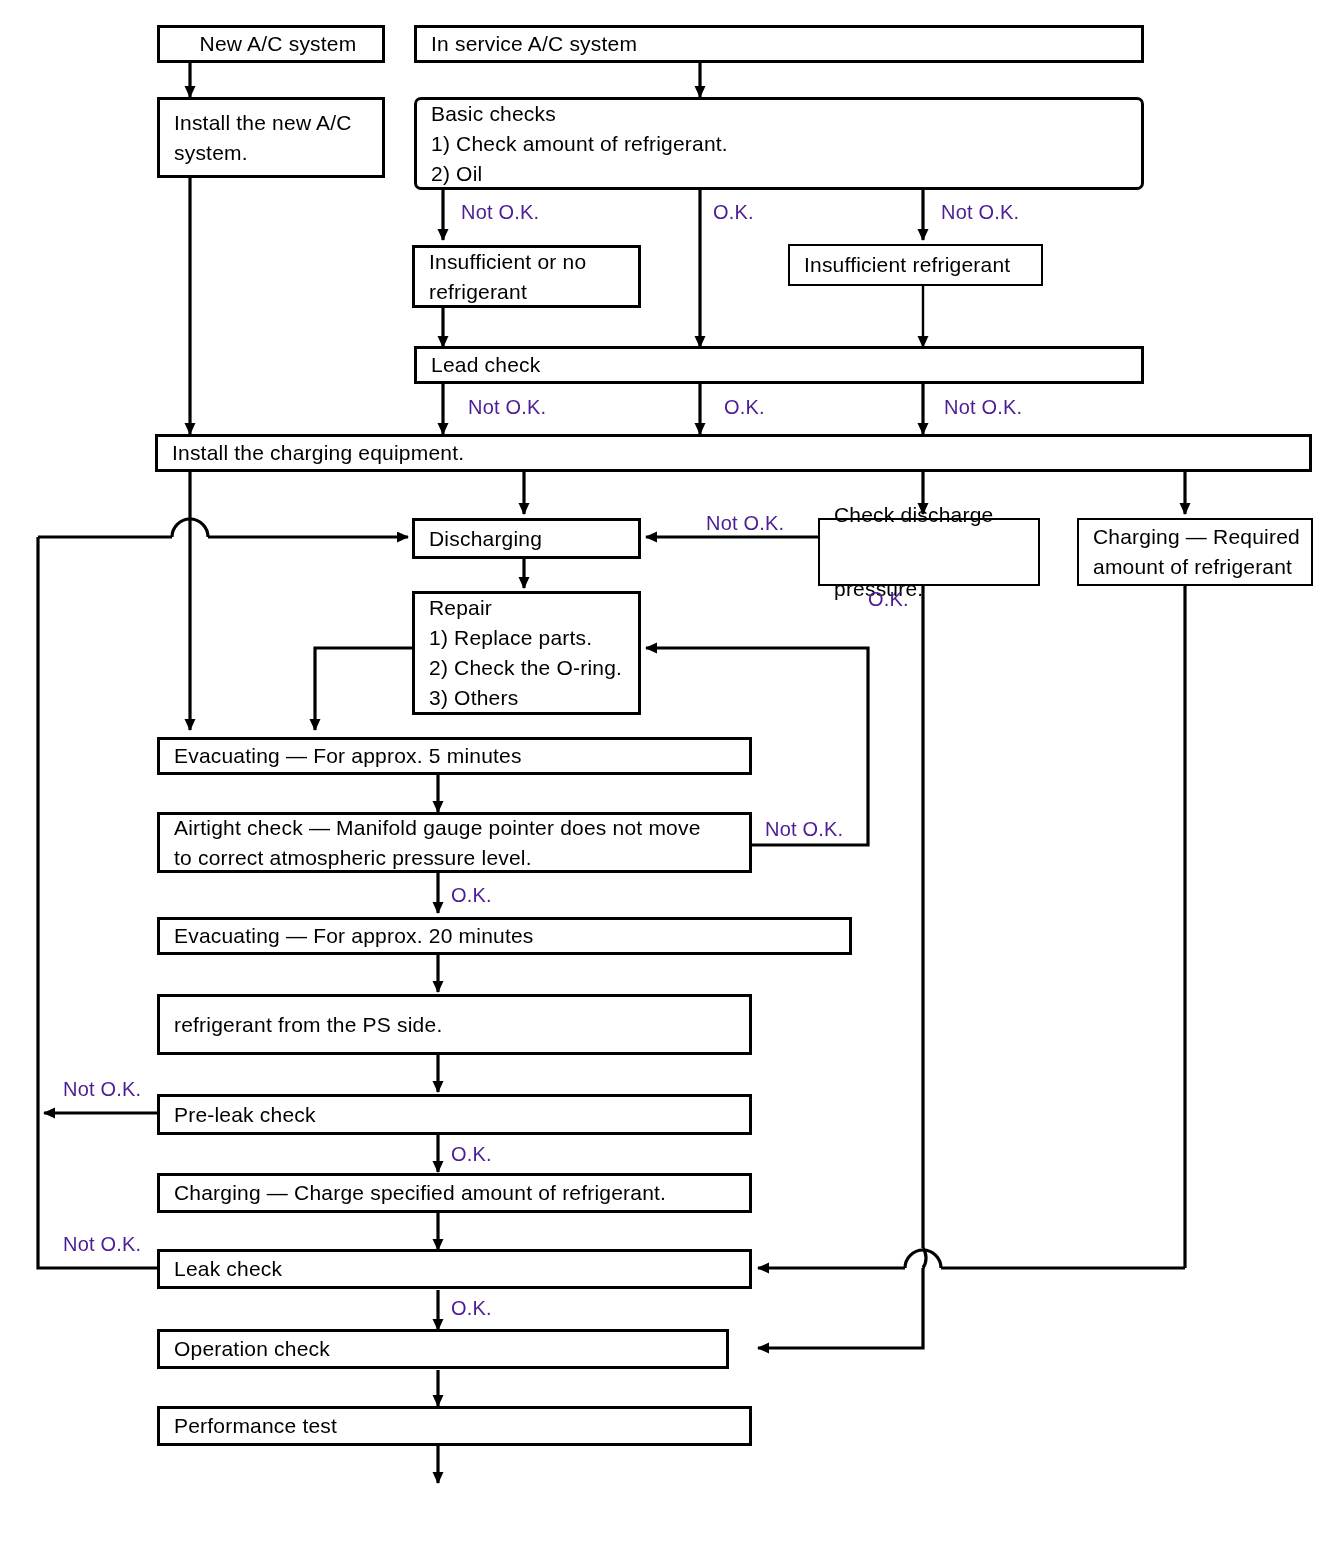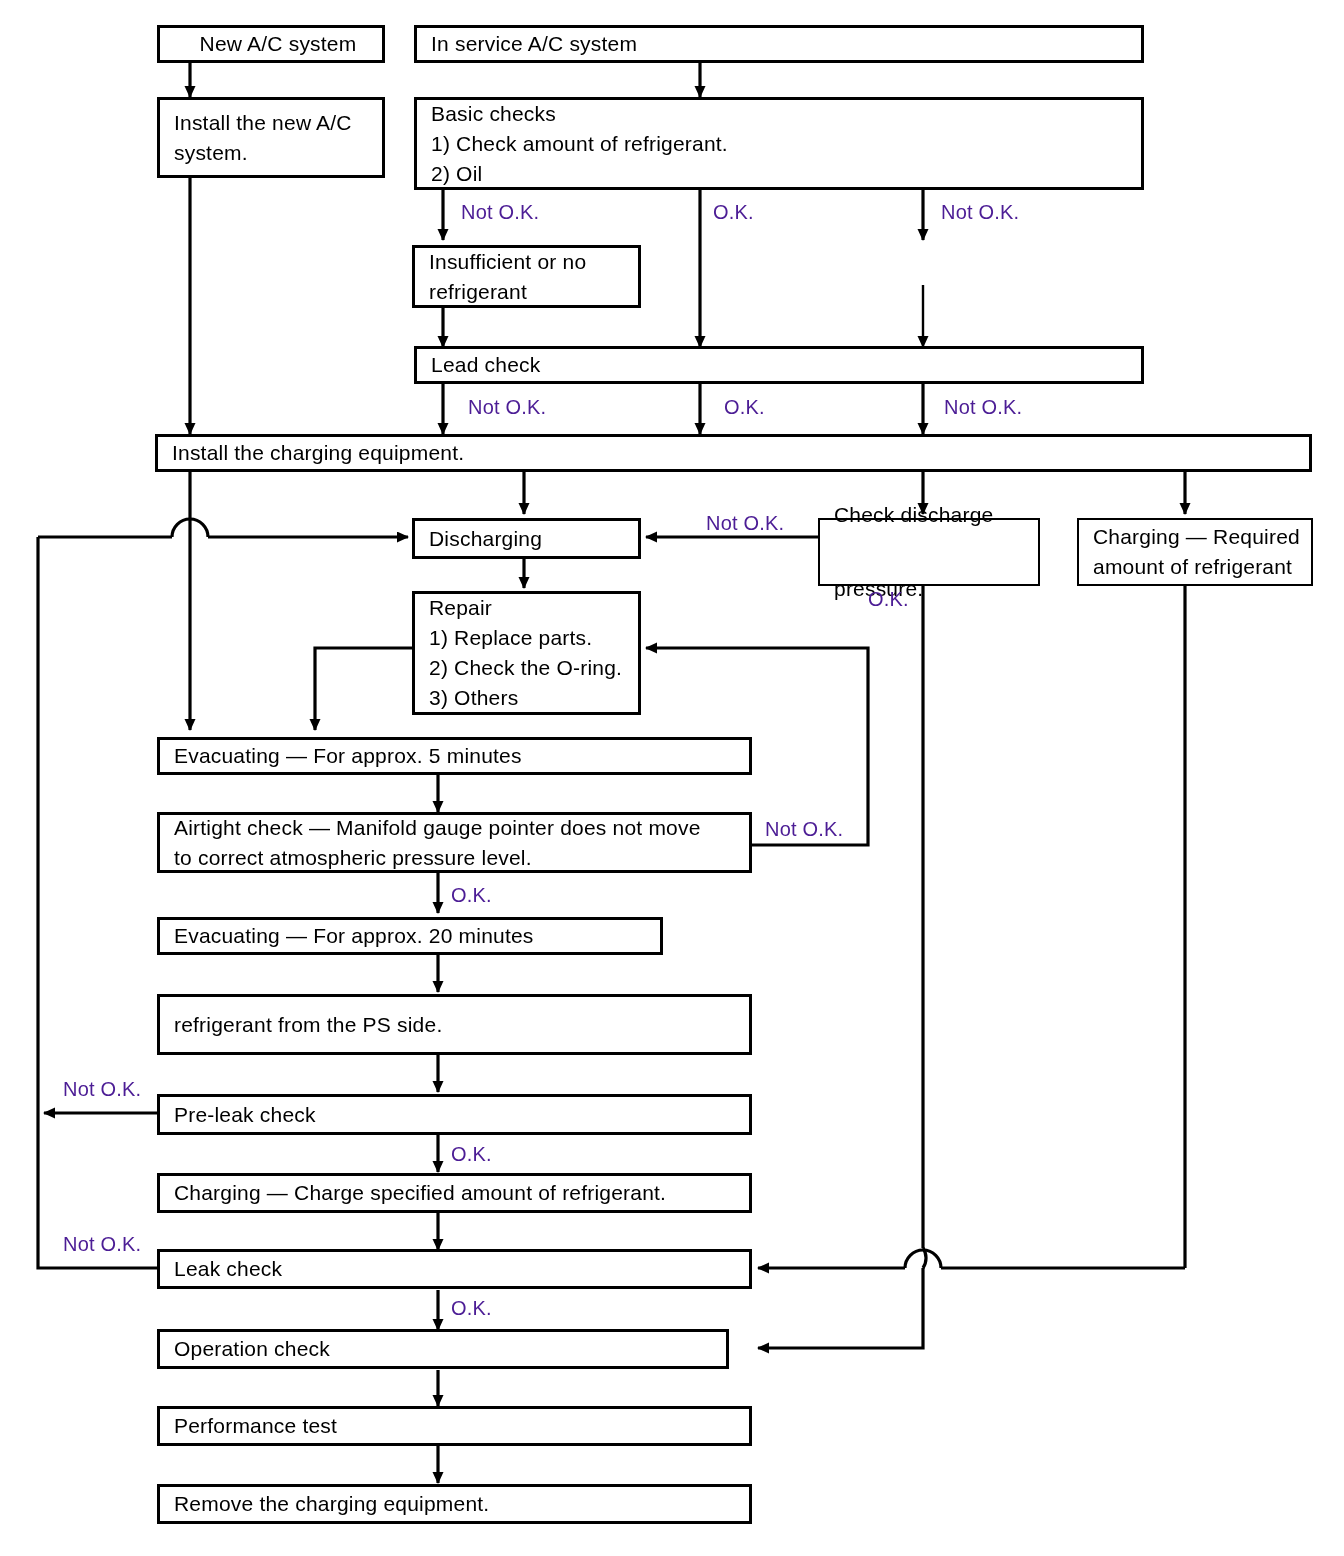--- a/index.html
+++ b/index.html
@@ -94,31 +94,34 @@
 
   <div class="box" style="left:414px;top:25px;width:730px;height:38px;">
     <div class="ln">In service A/C system</div>
   </div>
 
   <div class="box" style="left:157px;top:97px;width:228px;height:81px;">
     <div class="ln">Install the new A/C</div>
     <div class="ln">system.</div>
   </div>
 
-  <div class="box" style="left:414px;top:97px;width:730px;height:93px;">
+  <div class="box" style="left:414px;top:97px;width:730px;height:93px;border-radius:7px;">
     <div class="ln">Basic checks</div>
     <div class="ln">1) Check amount of refrigerant.</div>
     <div class="ln">2) Oil</div>
   </div>
 
   <div class="box" style="left:412px;top:245px;width:229px;height:63px;">
     <div class="ln">Insufficient or no</div>
     <div class="ln">refrigerant</div>
   </div>
 
+  <div class="box thin" style="left:788px;top:244px;width:255px;height:42px;">
+    <div class="ln">Insufficient refrigerant</div>
+  </div>
 
   <div class="box" style="left:414px;top:346px;width:730px;height:38px;">
     <div class="ln">Lead check</div>
   </div>
 
   <div class="box" style="left:155px;top:434px;width:1157px;height:38px;">
     <div class="ln">Install the charging equipment.</div>
   </div>
 
   <div class="box" style="left:412px;top:518px;width:229px;height:41px;">
@@ -144,21 +147,21 @@
 
   <div class="box" style="left:157px;top:737px;width:595px;height:38px;">
     <div class="ln">Evacuating — For approx. 5 minutes</div>
   </div>
 
   <div class="box" style="left:157px;top:812px;width:595px;height:61px;">
     <div class="ln">Airtight check — Manifold gauge pointer does not move</div>
     <div class="ln">to correct atmospheric pressure level.</div>
   </div>
 
-  <div class="box" style="left:157px;top:917px;width:506px;height:38px;">
+  <div class="box" style="left:157px;top:917px;width:695px;height:38px;">
     <div class="ln">Evacuating — For approx. 20 minutes</div>
   </div>
 
   <div class="box" style="left:157px;top:994px;width:595px;height:61px;">
     <div class="ln">refrigerant from the PS side.</div>
   </div>
 
   <div class="box" style="left:157px;top:1094px;width:595px;height:41px;">
     <div class="ln">Pre-leak check</div>
   </div>
@@ -172,23 +175,20 @@
   </div>
 
   <div class="box" style="left:157px;top:1329px;width:572px;height:40px;">
     <div class="ln">Operation check</div>
   </div>
 
   <div class="box" style="left:157px;top:1406px;width:595px;height:40px;">
     <div class="ln">Performance test</div>
   </div>
 
-  <div class="box" style="left:157px;top:1484px;width:595px;height:40px;">
-    <div class="ln">Remove the charging equipment.</div>
-  </div>
 
   <div class="lbl" style="left:461px;top:201px;">Not O.K.</div>
   <div class="lbl" style="left:713px;top:201px;">O.K.</div>
   <div class="lbl" style="left:941px;top:201px;">Not O.K.</div>
 
   <div class="lbl" style="left:468px;top:396px;">Not O.K.</div>
   <div class="lbl" style="left:724px;top:396px;">O.K.</div>
   <div class="lbl" style="left:944px;top:396px;">Not O.K.</div>
 
   <div class="lbl" style="left:706px;top:512px;">Not O.K.</div>

